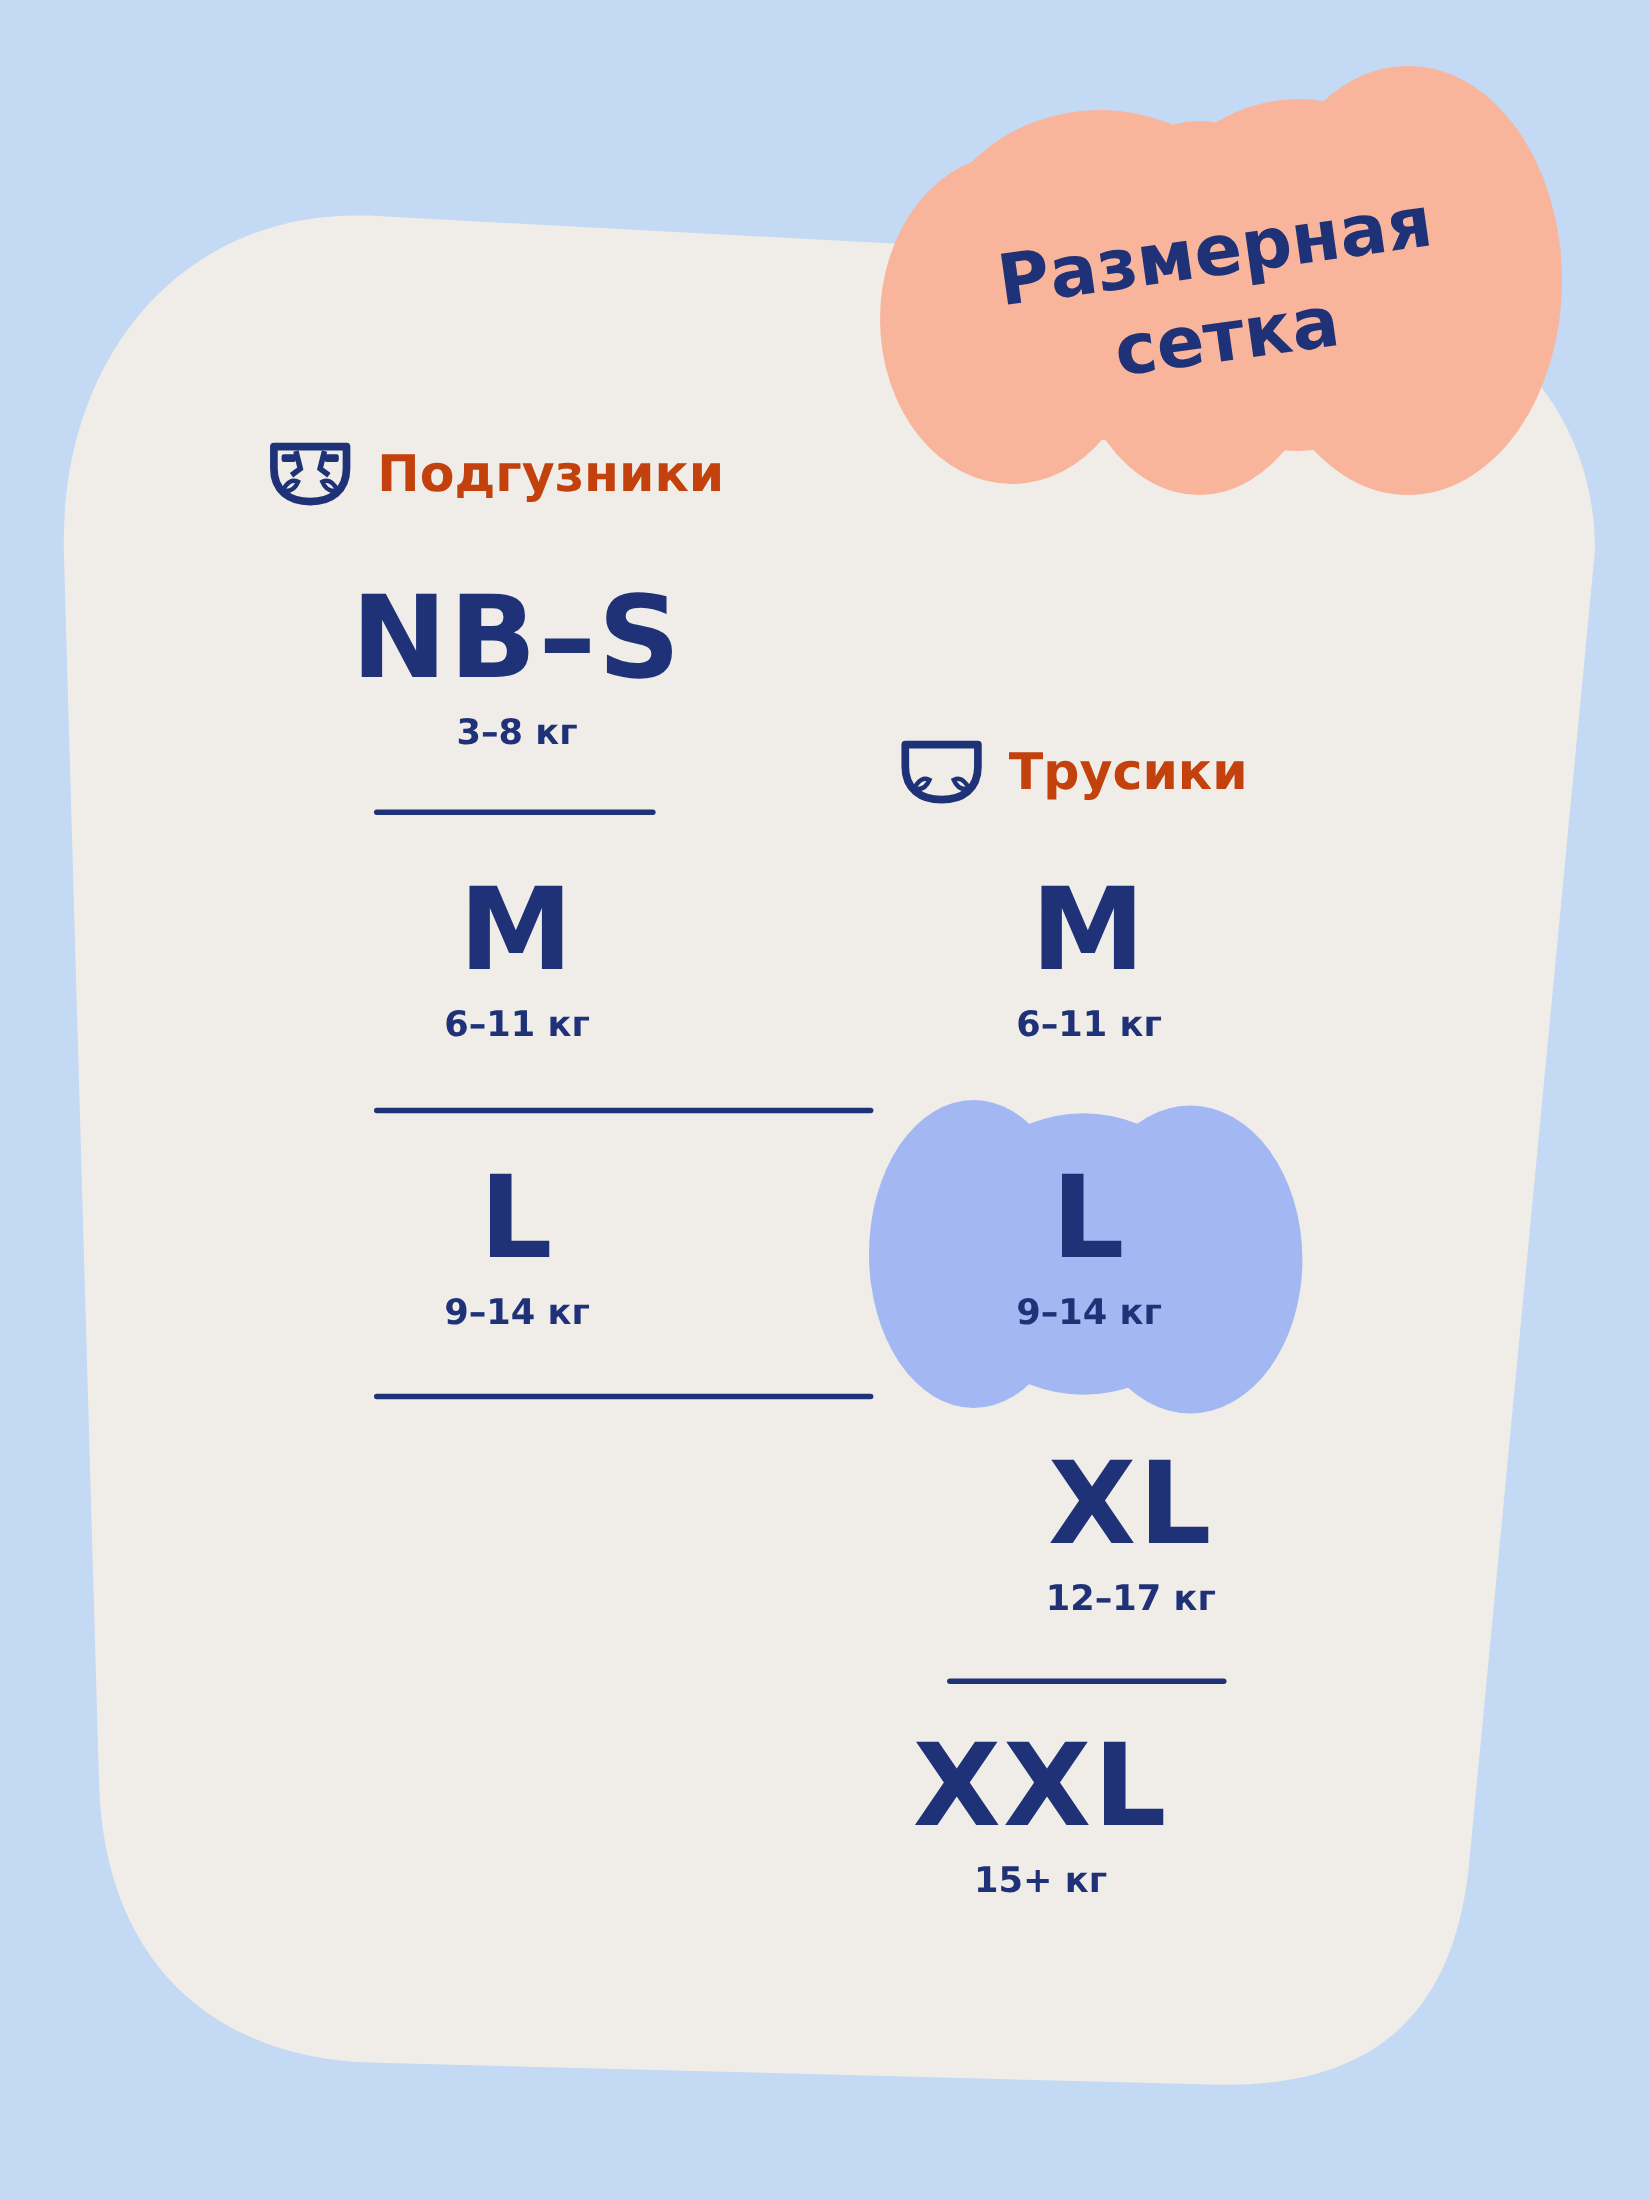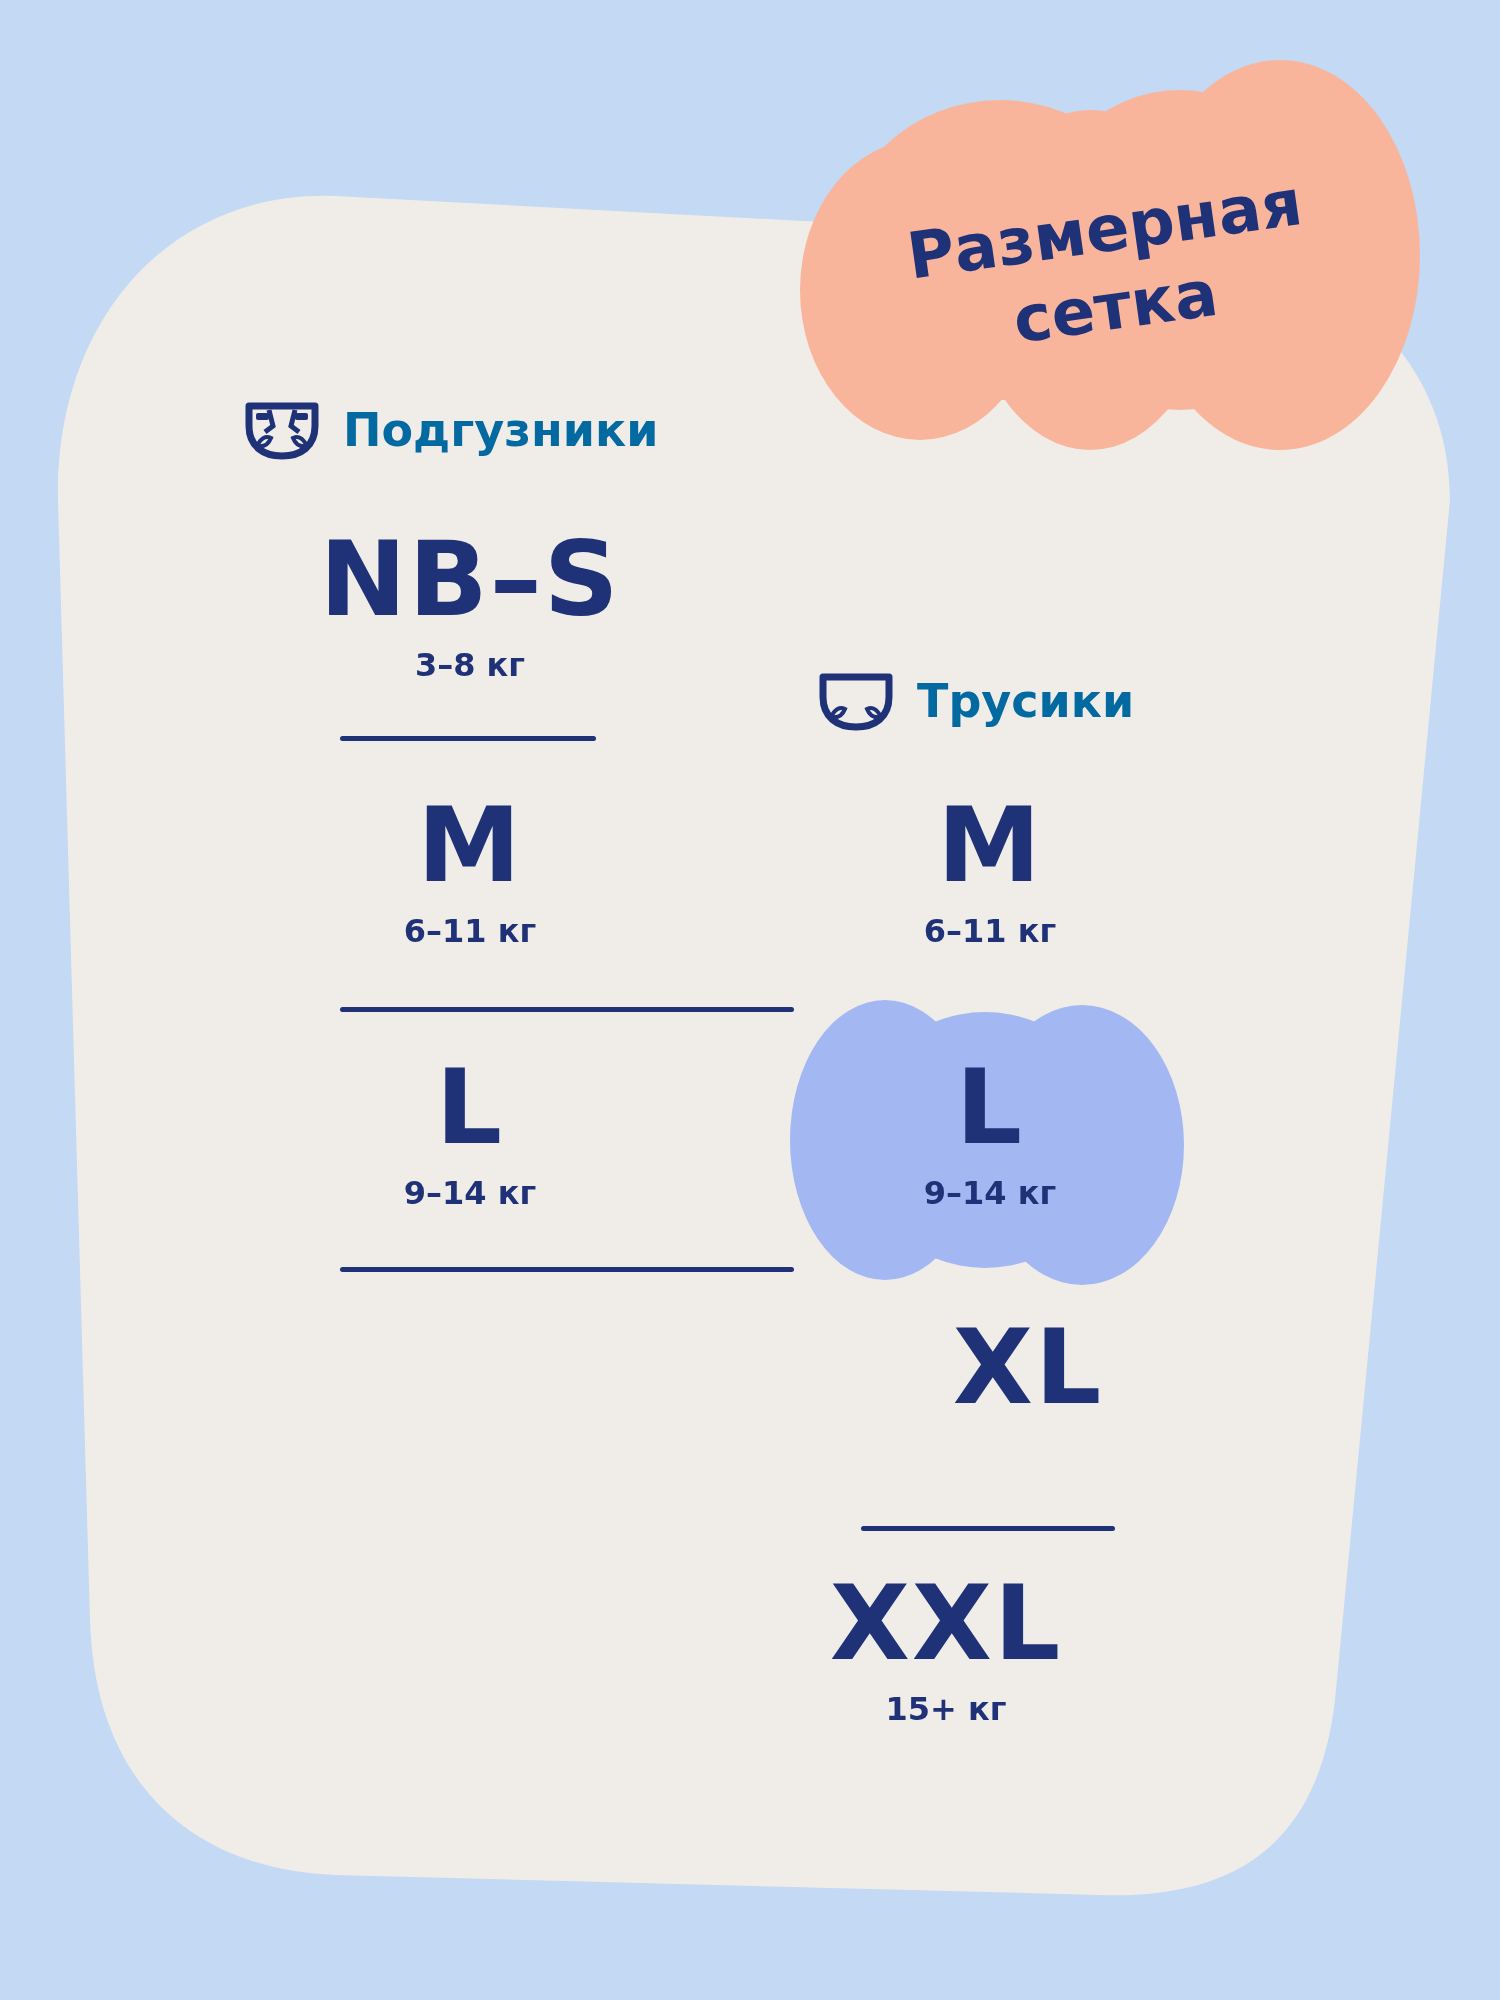--- a/index.html
+++ b/index.html
@@ -11,21 +11,21 @@
     }
     .panel { position: absolute; left: 0; top: 0; width: 1500px; height: 2000px; }
     .title-blob { position: absolute; left: 0; top: 0; width: 1500px; height: 2000px; }
     .title {
       position: absolute; left: 880px; top: 190px; width: 460px;
       transform: rotate(-8deg); text-align: center;
       font-weight: bold; font-size: 64px; line-height: 78px; color: #1f3278;
     }
     .cat {
       position: absolute; display: flex; align-items: center; gap: 22px;
-      font-weight: bold; font-size: 46px; color: #0369a1;
+      font-weight: bold; font-size: 46px; color: #c2410c;
     }
     .cat svg { display: block; }
     .cell { position: absolute; text-align: center; }
     .size { font-weight: bold; font-size: 104px; line-height: 110px; letter-spacing: 2px; }
     .range { font-weight: bold; font-size: 32px; line-height: 50px; margin-top: 6px; }
     .divider { position: absolute; height: 5px; border-radius: 3px; background: #1f3278; }
     .hl { position: absolute; left: 0; top: 0; width: 1500px; height: 2000px; pointer-events: none; }
   </style>
 </head>
 <body>
@@ -102,19 +102,20 @@
   <div class="range">6–11 кг</div>
 </div>
 
 <div class="cell" style="left:820px; width:340px; top:1052px;">
   <div class="size">L</div>
   <div class="range">9–14 кг</div>
 </div>
 
 <div class="cell" style="left:858px; width:340px; top:1312px;">
   <div class="size">XL</div>
+  <div class="range">12–17 кг</div>
 </div>
 <div class="divider" style="left:861px; top:1526px; width:254px;"></div>
 
 <div class="cell" style="left:776px; width:340px; top:1568px;">
   <div class="size">XXL</div>
   <div class="range">15+ кг</div>
 </div>
 
 </body></html>

